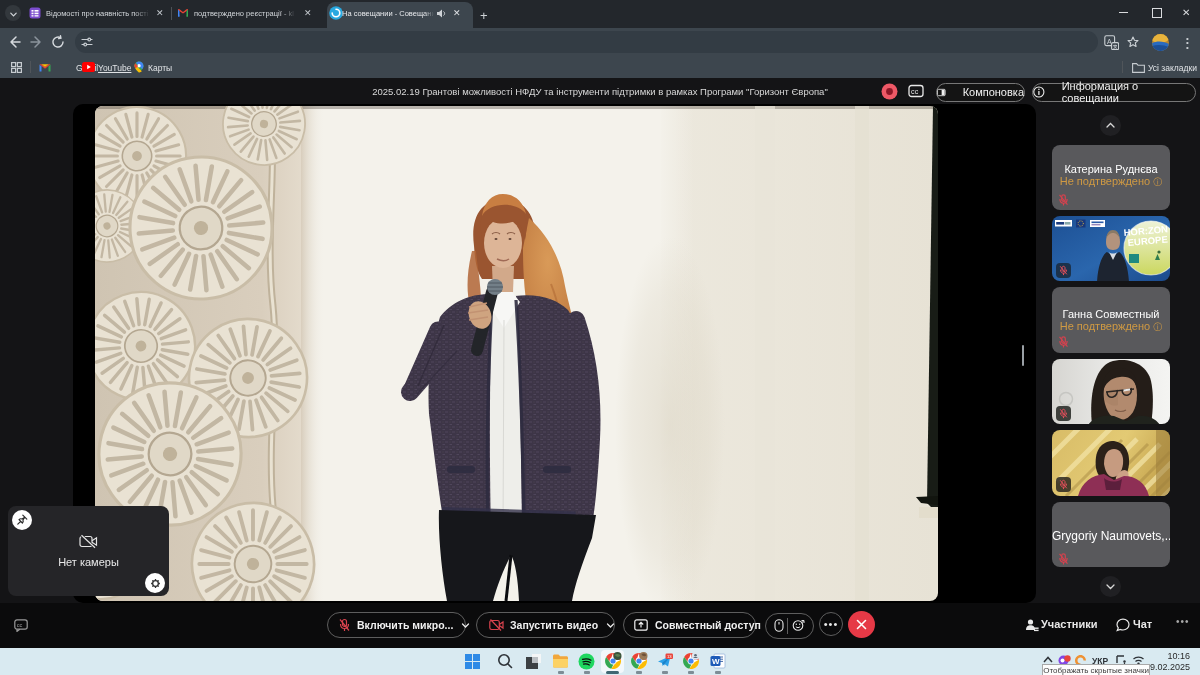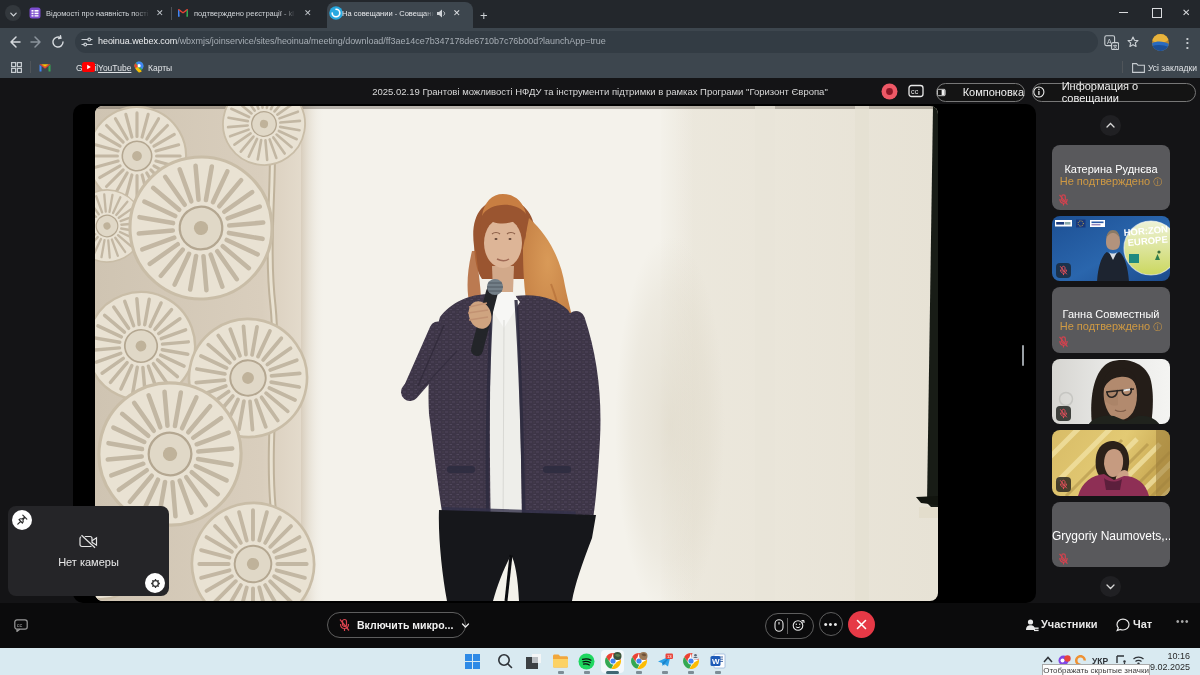--- a/index.html
+++ b/index.html
@@ -90,21 +90,20 @@
     </svg>
   <svg class="abs" style="left:51px;top:7px" width="14" height="14" viewBox="0 0 14 14">
       <path d="M12 7 A5 5 0 1 1 9.5 2.7 M9.5 0.8 L9.9 3.1 L7.6 3.6" stroke="#d6dade" stroke-width="1.4" fill="none" stroke-linecap="round"></path>
     </svg>
   <div class="abs" id="urlpill"></div>
   <svg class="abs" style="left:81px;top:8px" width="12" height="12" viewBox="0 0 12 12">
       <path d="M1 3.5 L7 3.5 M9.5 3.5 L11 3.5 M1 8.5 L3 8.5 M5.5 8.5 L11 8.5" stroke="#c9ced3" stroke-width="1.2" stroke-linecap="round"></path>
       <circle cx="8.2" cy="3.5" r="1.4" fill="none" stroke="#c9ced3" stroke-width="1.1"></circle>
       <circle cx="4.2" cy="8.5" r="1.4" fill="none" stroke="#c9ced3" stroke-width="1.1"></circle>
     </svg>
-  <div class="abs url" style="left:98px;top:8px;"><span style="color:#eceef0;">heoinua.webex.com</span><span style="color:#a6adb4;">/wbxmjs/joinservice/sites/heoinua/meeting/download/ff3ae14ce7b347178de6710b7c76b00d?launchApp=true</span></div>
   <svg class="abs" style="left:1104px;top:7px" width="15" height="15" viewBox="0 0 15 15">
       <rect x="0.8" y="0.8" width="9.8" height="9.8" rx="1.6" fill="none" stroke="#ccd1d5" stroke-width="1.1"></rect>
       <text x="3" y="8.6" font-size="7" fill="#ccd1d5" font-family="Liberation Sans">A</text>
       <rect x="7.6" y="7.6" width="7" height="7" rx="1.4" fill="#3d464e" stroke="#ccd1d5" stroke-width="1.1"></rect>
       <path d="M9.2 10.6 L13 10.6 M11.1 9.6 L11.1 10.6 M12.4 10.6 C12 12 10.6 13.2 9.4 13.6 M9.8 10.6 C10.2 11.8 11.6 13 12.8 13.4" stroke="#ccd1d5" stroke-width="0.8" fill="none"></path>
     </svg>
   <svg class="abs" style="left:1127px;top:8px" width="12" height="12" viewBox="0 0 14 14">
       <path d="M7 1.2 L8.7 5 L12.8 5.4 L9.7 8.1 L10.6 12.2 L7 10.1 L3.4 12.2 L4.3 8.1 L1.2 5.4 L5.3 5 Z" fill="none" stroke="#ccd1d5" stroke-width="1.3" stroke-linejoin="round"></path>
     </svg>
   <svg class="abs" style="left:1152px;top:6px" width="17" height="17" viewBox="0 0 17 17">
@@ -520,20 +519,38 @@
   <div class="abs fpill" style="left:327px;top:534px;width:139px;padding-left:10px;gap:6px;">
     <svg width="13" height="14" viewBox="0 0 13 14">
         <path d="M6.5 1.5 C7.6 1.5 8.5 2.4 8.5 3.5 L8.5 6.5 C8.5 7.6 7.6 8.5 6.5 8.5 C5.4 8.5 4.5 7.6 4.5 6.5 L4.5 3.5 C4.5 2.4 5.4 1.5 6.5 1.5 Z M2.5 6 C2.5 9 4.5 10.5 6.5 10.5 C8.5 10.5 10.5 9 10.5 6 M6.5 10.5 L6.5 13" fill="none" stroke="#d9434e" stroke-width="1.2"></path>
         <path d="M2 1.5 L11 12.5" stroke="#d9434e" stroke-width="1.2"></path>
       </svg>
     <span>Включить микро...</span>
     <svg width="9" height="9" viewBox="0 0 9 9" style="margin-left:2px">
         <path d="M1.5 3 L4.5 6 L7.5 3" stroke="#e8e8e8" stroke-width="1.3" fill="none" stroke-linecap="round"></path>
       </svg>
   </div>
+  <div class="abs fpill" style="left:476px;top:534px;width:139px;padding-left:12px;gap:6px;">
+    <svg width="15" height="12" viewBox="0 0 15 12">
+        <rect x="0.8" y="1.5" width="9.5" height="9" rx="1.8" fill="none" stroke="#d9434e" stroke-width="1.2"></rect>
+        <path d="M10.3 5.5 L14 3 L14 9 L10.3 6.5" fill="none" stroke="#d9434e" stroke-width="1.2"></path>
+        <path d="M1.5 0.5 L12 11.5" stroke="#d9434e" stroke-width="1.2"></path>
+      </svg>
+    <span>Запустить видео</span>
+    <svg width="9" height="9" viewBox="0 0 9 9" style="margin-left:2px">
+        <path d="M1.5 3 L4.5 6 L7.5 3" stroke="#e8e8e8" stroke-width="1.3" fill="none" stroke-linecap="round"></path>
+      </svg>
+  </div>
+  <div class="abs fpill" style="left:623px;top:534px;width:133px;padding-left:10px;gap:7px;">
+    <svg width="14" height="12" viewBox="0 0 14 12">
+        <rect x="0.8" y="0.8" width="12.4" height="10.4" rx="2" fill="none" stroke="#f1f1f1" stroke-width="1.2"></rect>
+        <path d="M7 8.5 L7 3.5 M4.8 5.5 L7 3.3 L9.2 5.5" stroke="#f1f1f1" stroke-width="1.2" fill="none"></path>
+      </svg>
+    <span>Совместный доступ</span>
+  </div>
   <div class="abs fpill" style="left:765px;top:534.5px;width:49px;justify-content:space-around;padding:0 6px;">
     <svg width="10" height="13" viewBox="0 0 10 13">
         <rect x="1" y="0.8" width="8" height="11.4" rx="4" fill="none" stroke="#e8e8e8" stroke-width="1.1"></rect>
         <path d="M5 3 L5 5.5" stroke="#e8e8e8" stroke-width="1.1"></path>
       </svg>
     <div style="width:1px;height:16px;background:#5e5e5e;"></div>
     <svg width="13" height="13" viewBox="0 0 13 13">
         <circle cx="6" cy="6.5" r="4.8" fill="none" stroke="#e8e8e8" stroke-width="1.1"></circle>
         <circle cx="4.3" cy="5.3" r="0.7" fill="#e8e8e8"></circle>
         <circle cx="7.7" cy="5.3" r="0.7" fill="#e8e8e8"></circle>

